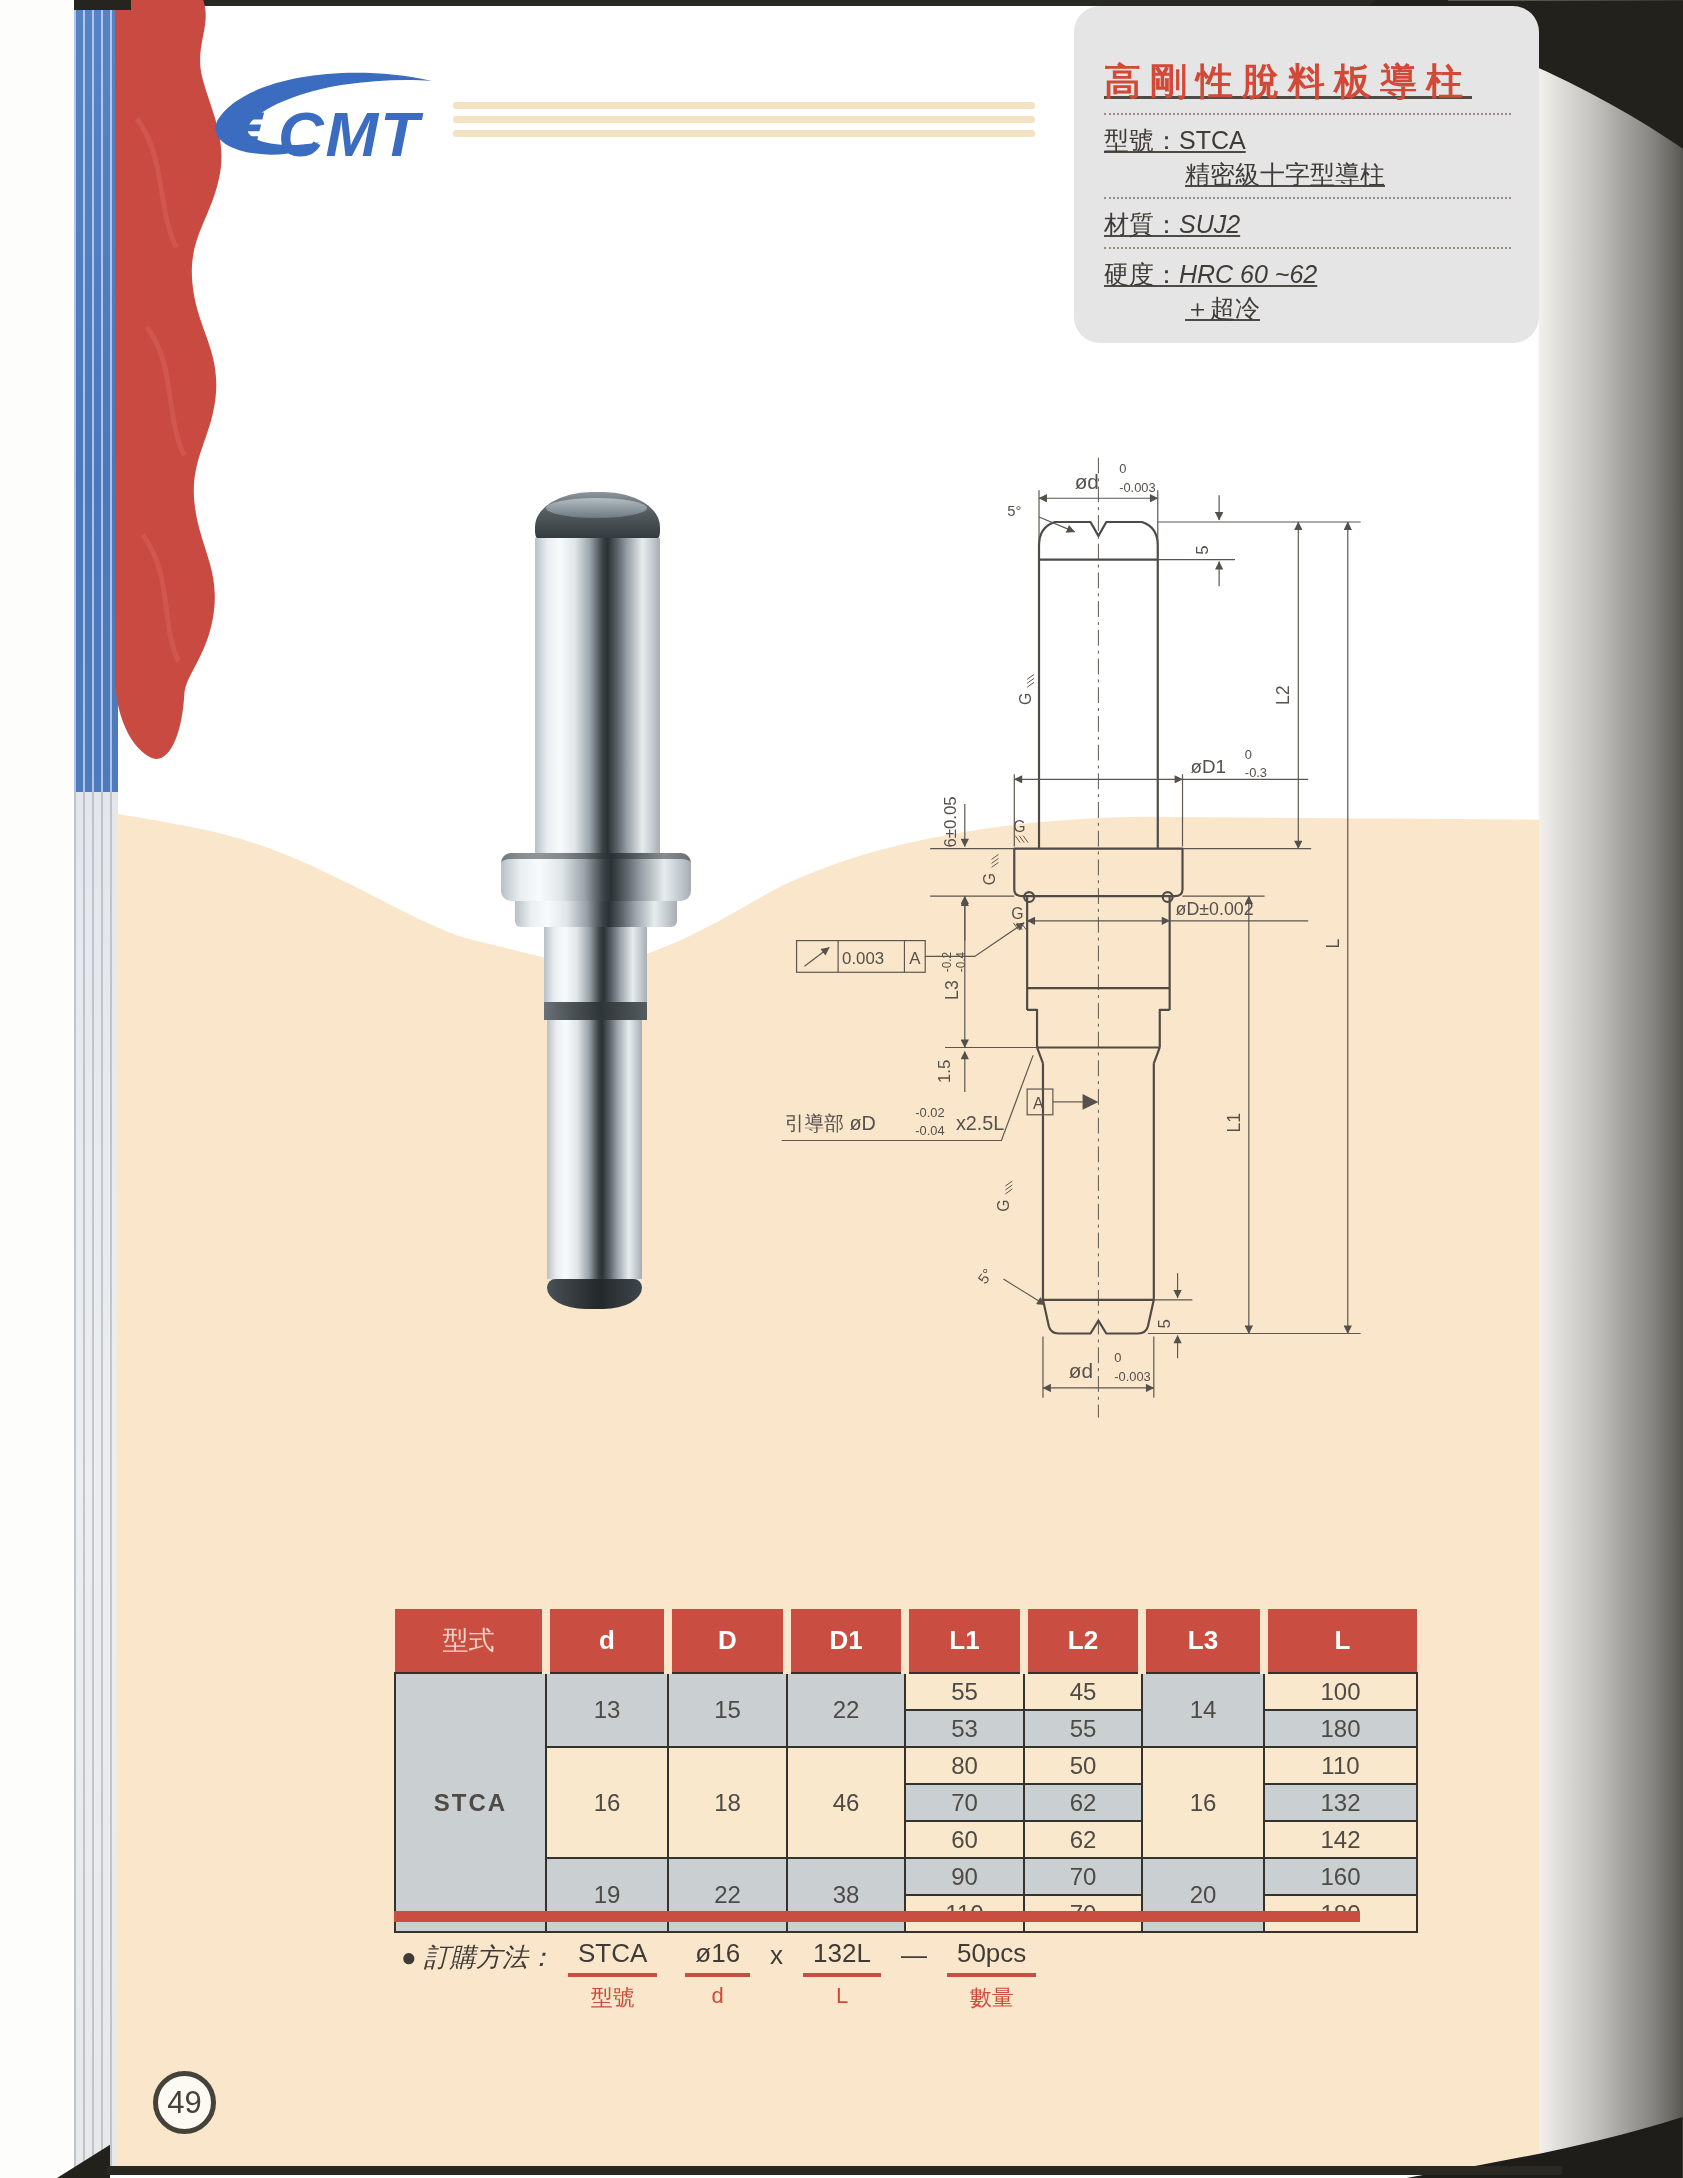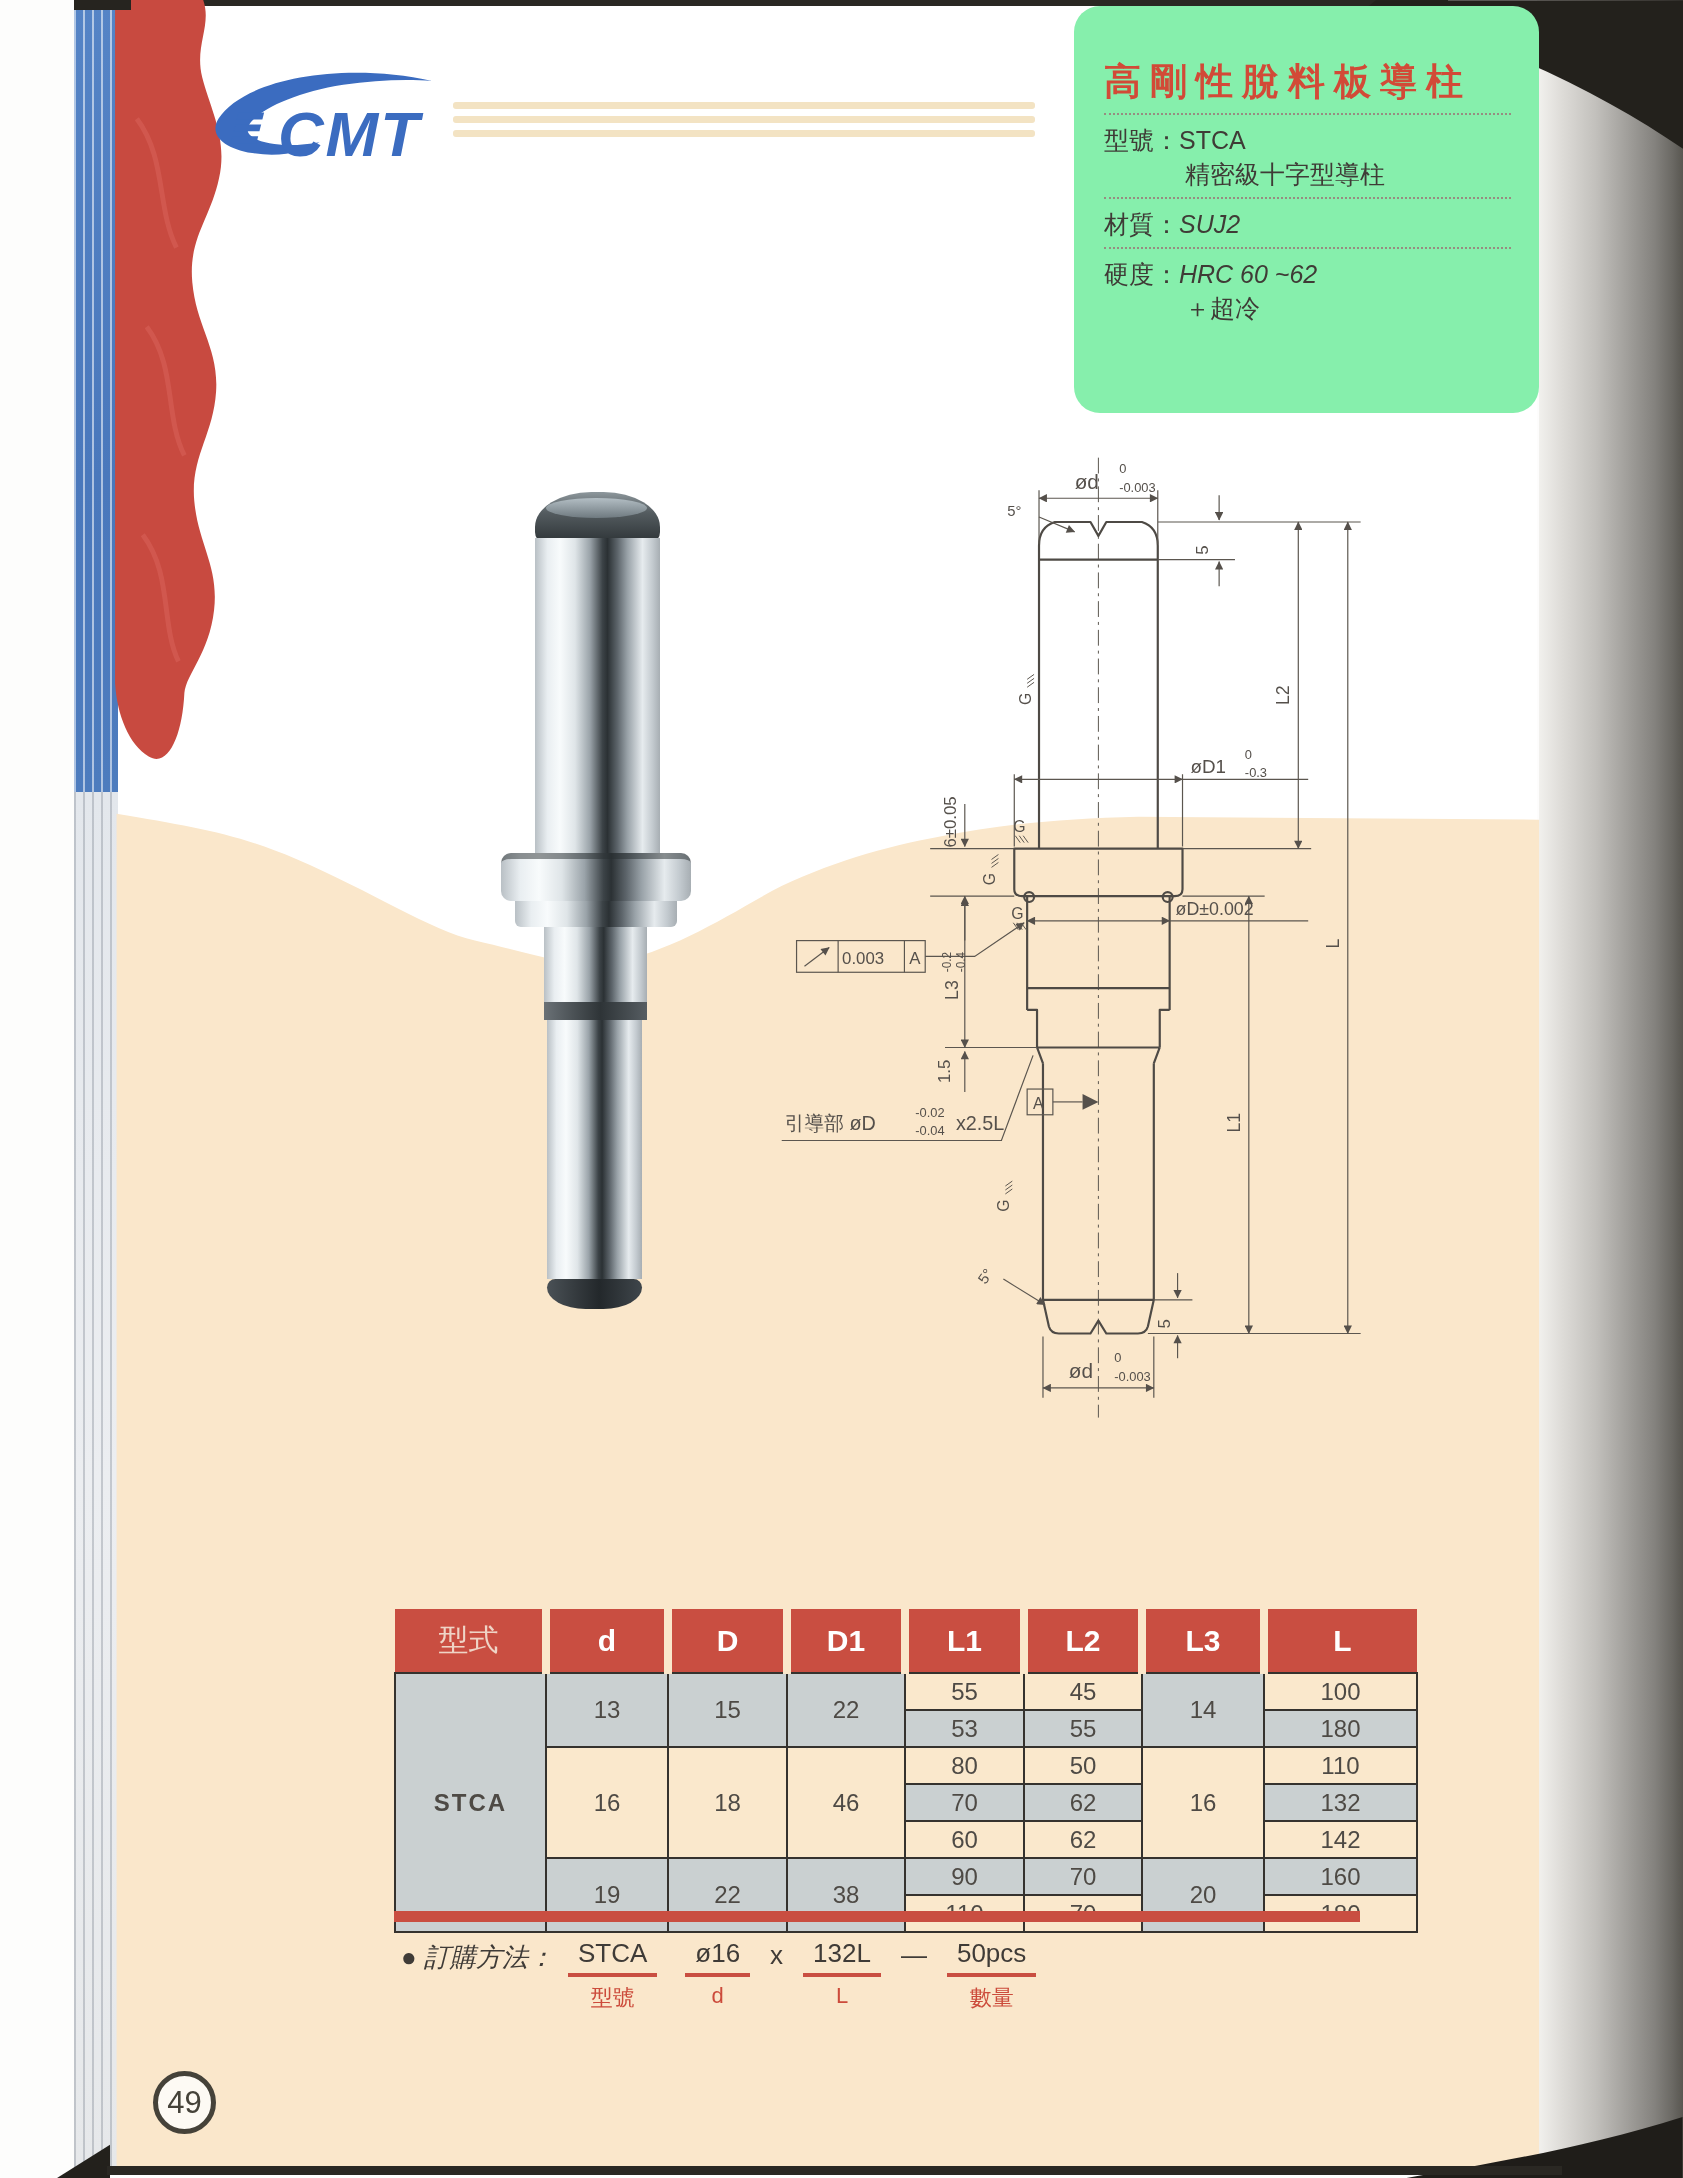--- a/index.html
+++ b/index.html
@@ -21,21 +21,21 @@
     background:
       repeating-linear-gradient(90deg, rgba(120,128,140,.35) 0 2px, rgba(255,255,255,0) 2px 9px),
       linear-gradient(180deg,#e3e7ec 0%,#eceef1 50%,#e6e8ea 100%);}
   #top-edge{left:111px;top:0;width:1337px;height:6px;background:#2a2823;}
   #bottom-edge{left:107px;top:2166px;width:1455px;height:9px;background:#2a2823;}
   #right-band{left:1537px;top:0;width:147px;height:2178px;
     background:linear-gradient(90deg,#f3f2ef 0%,#dfddd9 16%,#c2c0bc 40%,#a09e9a 62%,#84827e 80%,#6b6964 92%,#57554f 100%);}
   #right-highlight{left:1533px;top:59px;width:6px;height:2059px;background:rgba(255,255,255,.8);border-radius:3px;}
 
   
-  #panel{left:1074px;top:6px;width:465px;height:407px;background:#86efac;border-radius:26px;}
+  #panel{left:1074px;top:6px;width:465px;height:337px;background:#e5e5e5;border-radius:26px;text-decoration:underline;}
   #panel-inner{padding:51px 28px 0 30px;}
   #panel-title{font-size:37px;font-weight:bold;color:#d24a37;letter-spacing:9px;white-space:nowrap;}
   .dotline{border-bottom:2px dotted #978d81;margin:6px 0 8px 0;}
   .spec-row{font-size:25px;color:#3f3b36;line-height:34px;white-space:nowrap;}
   .spec-val{font-style:italic;}
   .spec-indent{padding-left:81px;}
 
   
   #logo{left:183px;top:57px;width:267px;height:119px;}
   #deco-lines{left:453px;top:102px;width:582px;height:48px;}
@@ -66,21 +66,21 @@
   #drawing{left:752px;top:426px;}
   #drawing text{fill:#55504b;font-family:"Liberation Sans",sans-serif;}
   .pline{stroke:#4e4a45;stroke-width:2.2;fill:none;stroke-linejoin:round;}
   .thin{stroke:#5b564f;stroke-width:1.2;fill:none;}
   .cline{stroke:#5b564f;stroke-width:1;fill:none;stroke-dasharray:16 5 3 5;}
   .hatch{stroke:#5b564f;stroke-width:1;fill:none;}
 
   
   #spec-table{left:394px;top:1609px;border-collapse:collapse;}
   #spec-table th{
-    background:#c94e41;color:#ffffff;font-size:30px;font-weight:bold;height:61px;
+    background:#c94e41;color:#ffffff;font-size:26px;font-weight:bold;height:61px;
     border-left:8px solid #fae7cb;}
   #spec-table th:first-child{border-left:none;color:#efd4c6;font-weight:normal;}
   #spec-table td{
     border:2px solid #35322e;text-align:center;font-size:24px;color:#4e4a45;height:35px;
     padding:0;}
   .w0{width:145px}.w1{width:112px}.w2{width:109px}.w3{width:108px}
   .w4{width:109px}.w5{width:108px}.w6{width:112px}.w7{width:147px}
   td.g{background:#cad0d1;}
   td.c{background:#fae8cc;}
   td.stca{background:#cad0d1;color:#cc4b3b;font-size:30px;letter-spacing:2px;font-weight:bold;}

